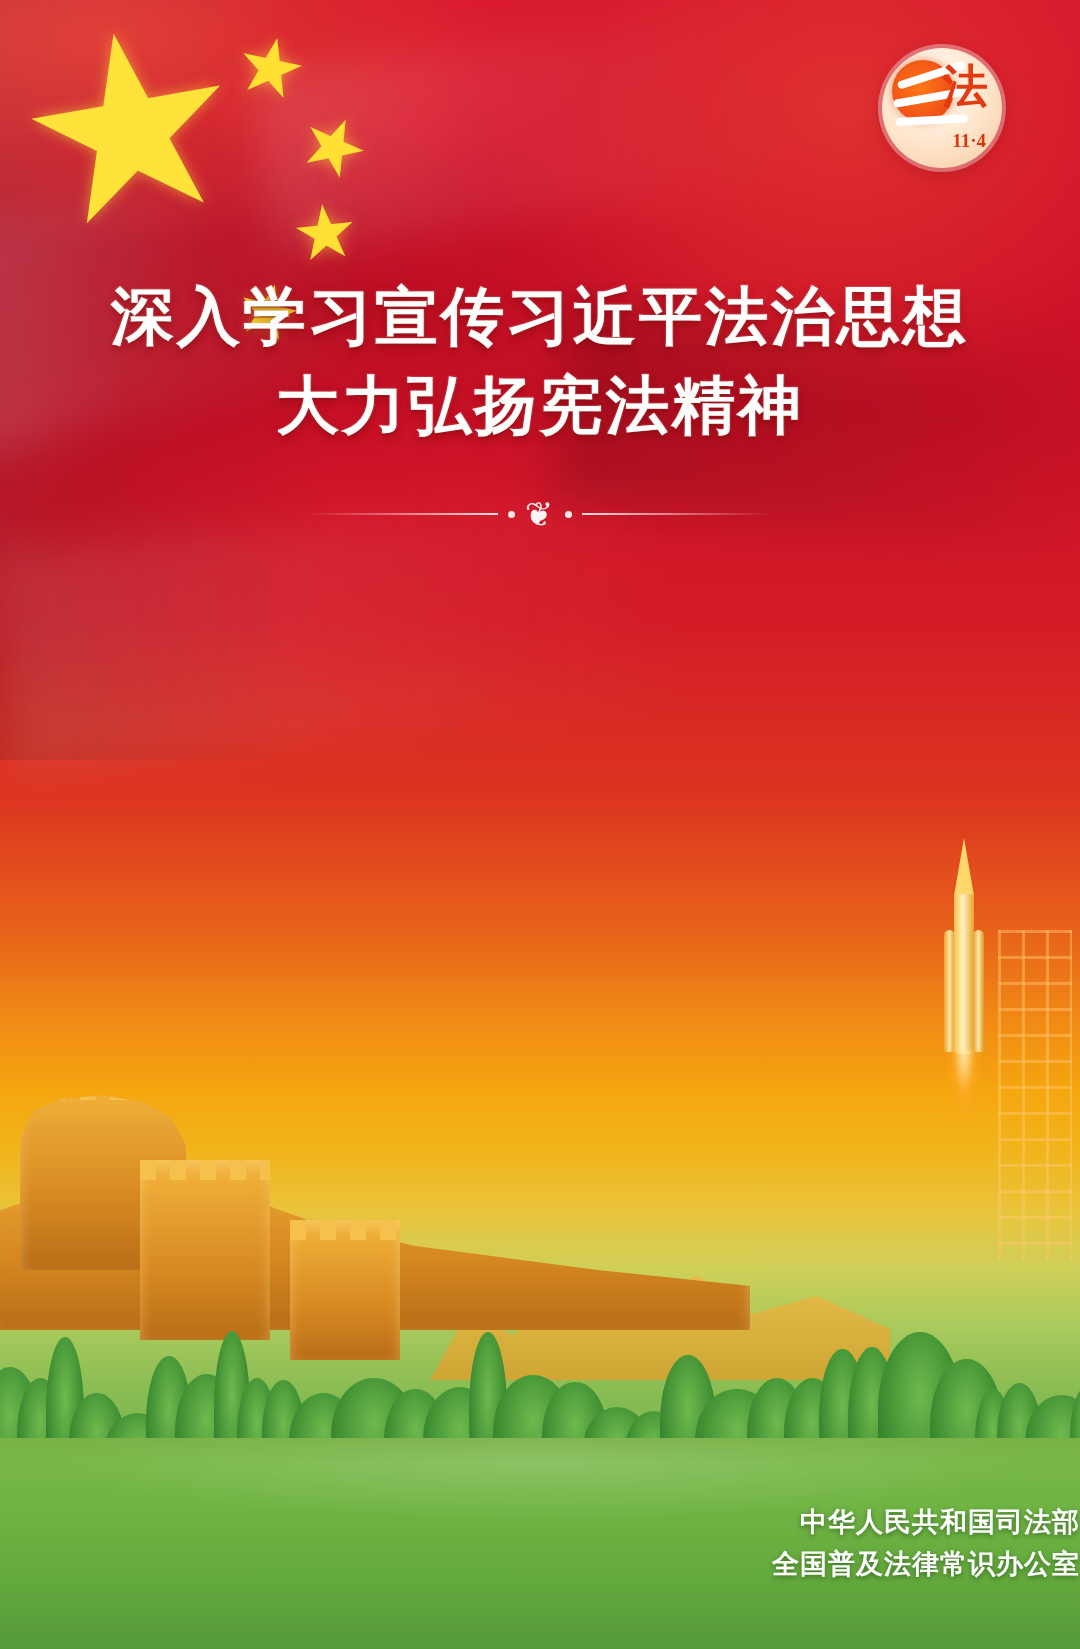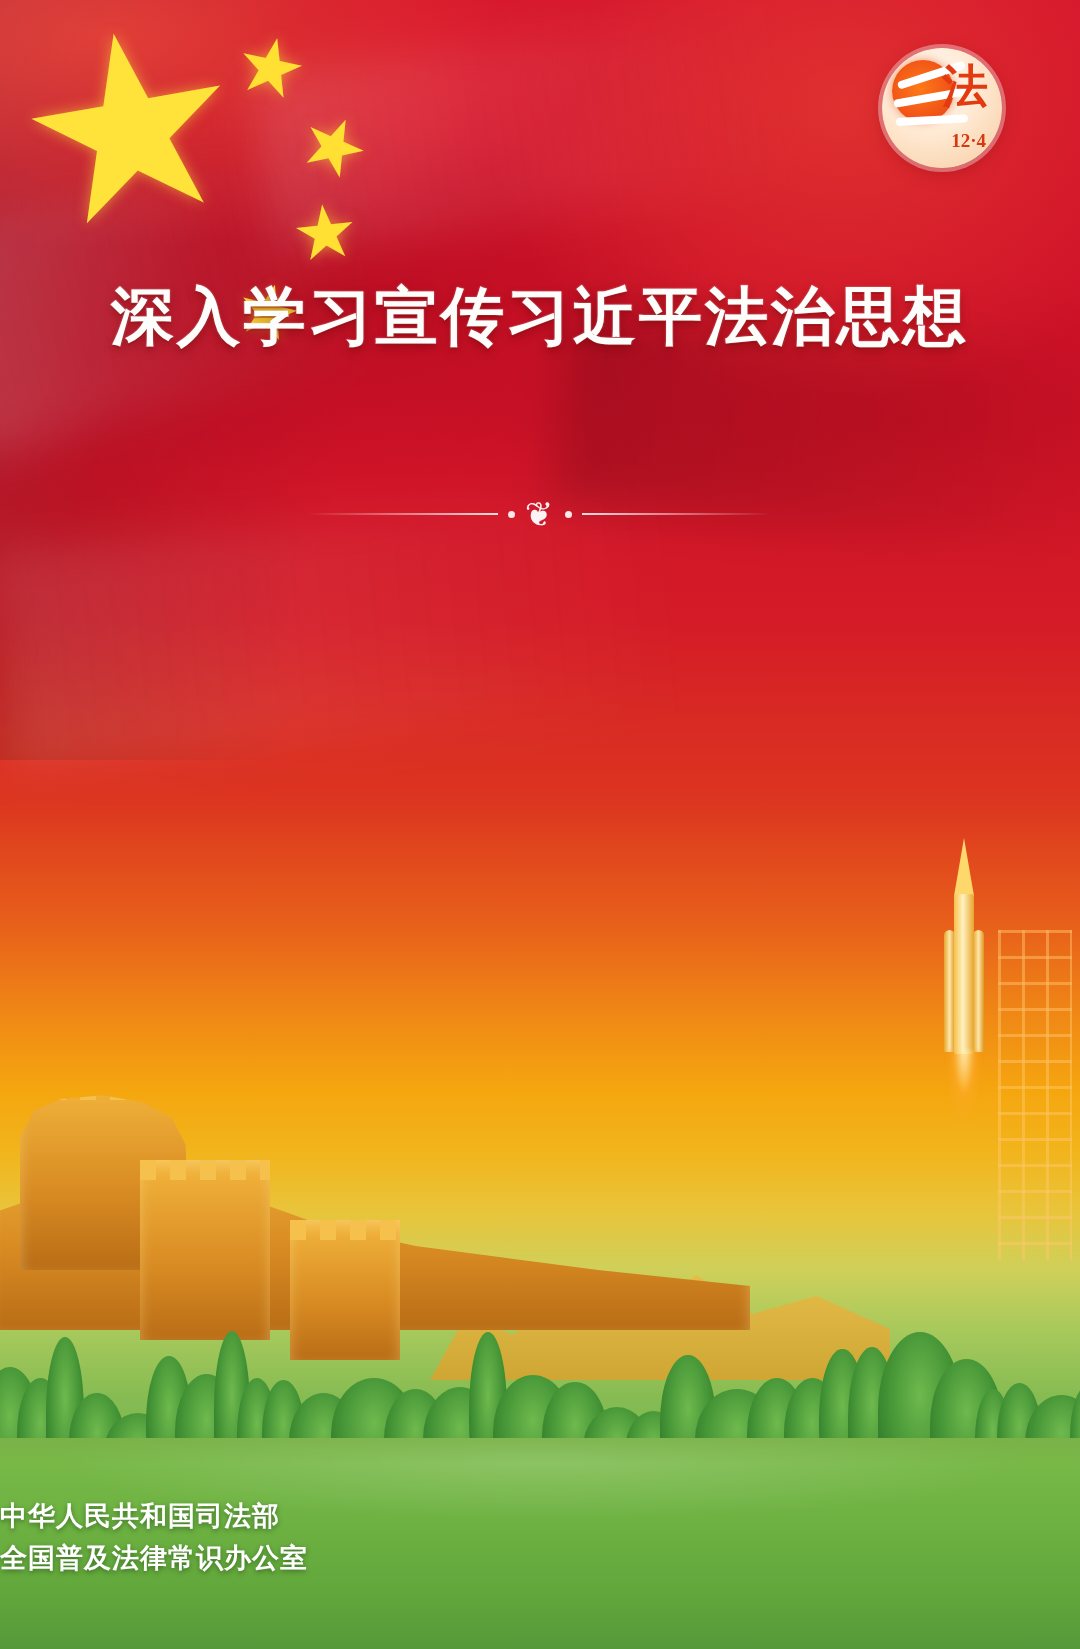--- a/index.html
+++ b/index.html
@@ -322,22 +322,22 @@
     content: "";
     position: absolute;
     left: 0; right: 0; top: 0; height: 26px;
     background: linear-gradient(to bottom, rgba(120,170,70,0.55), rgba(120,170,70,0));
   }
 
   
   .footer {
     position: absolute;
     left: 0; right: 0;
-    bottom: 70px;
-    text-align: left;
+    bottom: 64px;
+    text-align: right;
     z-index: 6;
     font-family: "DejaVu Serif", "Liberation Serif", serif;
     color: #ffffff;
     text-shadow: 0 2px 5px rgba(20,60,15,0.55);
   }
   .footer div {
     font-size: 27px;
     font-weight: bold;
     line-height: 1.55;
     letter-spacing: 1px;
@@ -361,25 +361,26 @@
   <div class="star s2">★</div>
   <div class="star s3">★</div>
   <div class="star s4">★</div>
 
   <div class="emblem">
     <div class="sun"></div>
     <div class="ray r1"></div>
     <div class="ray r2"></div>
     <div class="ray r3"></div>
     <div class="fa">法</div>
-    <div class="date">12·4</div>
+    <div class="date">11·4</div>
   </div>
 
   <div class="title-block">
     <div class="title-line">深入学习宣传习近平法治思想</div>
+    <div class="title-line">大力弘扬宪法精神</div>
   </div>
 
   <div class="ornament">
     <div class="rule"></div>
     <div class="dot"></div>
     <div class="flourish">❦</div>
     <div class="dot"></div>
     <div class="rule right"></div>
   </div>
 

